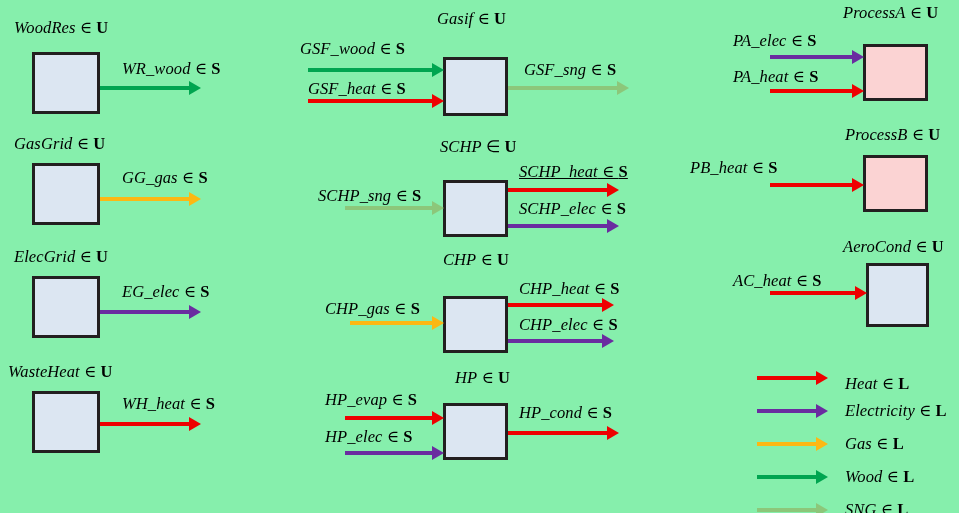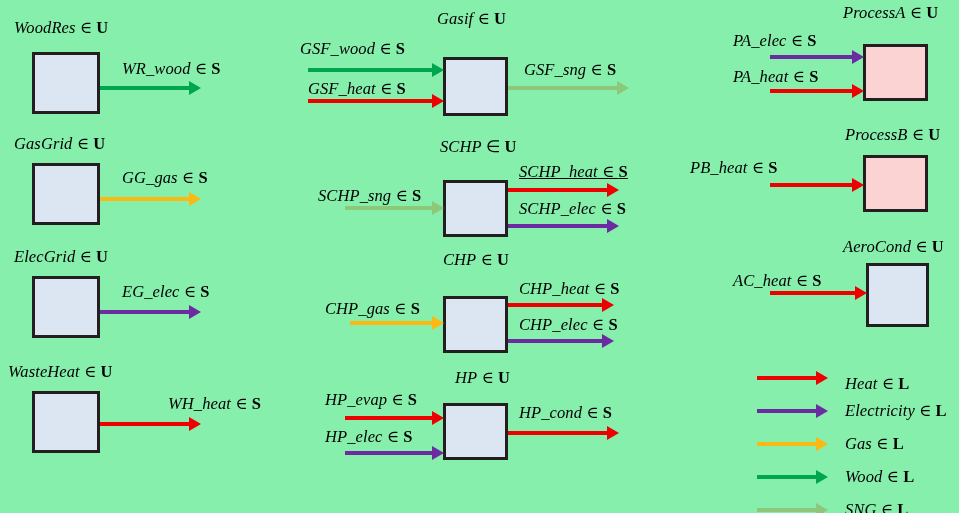--- a/index.html
+++ b/index.html
@@ -92,21 +92,21 @@
       <div class="shaft" style="width: 90px; background: rgb(106, 44, 160);"></div>
       <div class="head" style="left: 89px; border-left: 12px solid rgb(106, 44, 160);"></div>
     </div>
     <div class="lbl" style="left: 122px; top: 284px;"><span>EG_elec</span><span class="eps"> ∈ </span><b>S</b></div>
     <div class="unit-box" style="left: 32px; top: 391px; width: 68px; height: 62px;"></div>
     <div class="lbl" style="left: 8px; top: 364px;"><span>WasteHeat</span><span class="eps"> ∈ </span><b>U</b></div>
     <div class="arrow" style="left: 100px; top: 424px; width: 100px;">
       <div class="shaft" style="width: 90px; background: rgb(238, 0, 0);"></div>
       <div class="head" style="left: 89px; border-left: 12px solid rgb(238, 0, 0);"></div>
     </div>
-    <div class="lbl" style="left: 122px; top: 396px; margin-left: 46px;"><span>WH_heat</span><span class="eps"> ∈ </span><b>S</b></div>
+    <div class="lbl" style="left: 122px; top: 396px;"><span>WH_heat</span><span class="eps"> ∈ </span><b>S</b></div>
     <div class="unit-box" style="left: 443px; top: 57px; width: 65px; height: 59px;"></div>
     <div class="lbl" style="left: 437px; top: 11px;"><span>Gasif</span><span class="eps"> ∈ </span><b>U</b></div>
     <div class="arrow" style="left: 308px; top: 70px; width: 135px;">
       <div class="shaft" style="width: 125px; background: rgb(0, 165, 80);"></div>
       <div class="head" style="left: 124px; border-left: 12px solid rgb(0, 165, 80);"></div>
     </div>
     <div class="lbl" style="left: 300px; top: 41px;"><span>GSF_wood</span><span class="eps"> ∈ </span><b>S</b></div>
     <div class="arrow" style="left: 308px; top: 101px; width: 135px;">
       <div class="shaft" style="width: 125px; background: rgb(238, 0, 0);"></div>
       <div class="head" style="left: 124px; border-left: 12px solid rgb(238, 0, 0);"></div>

